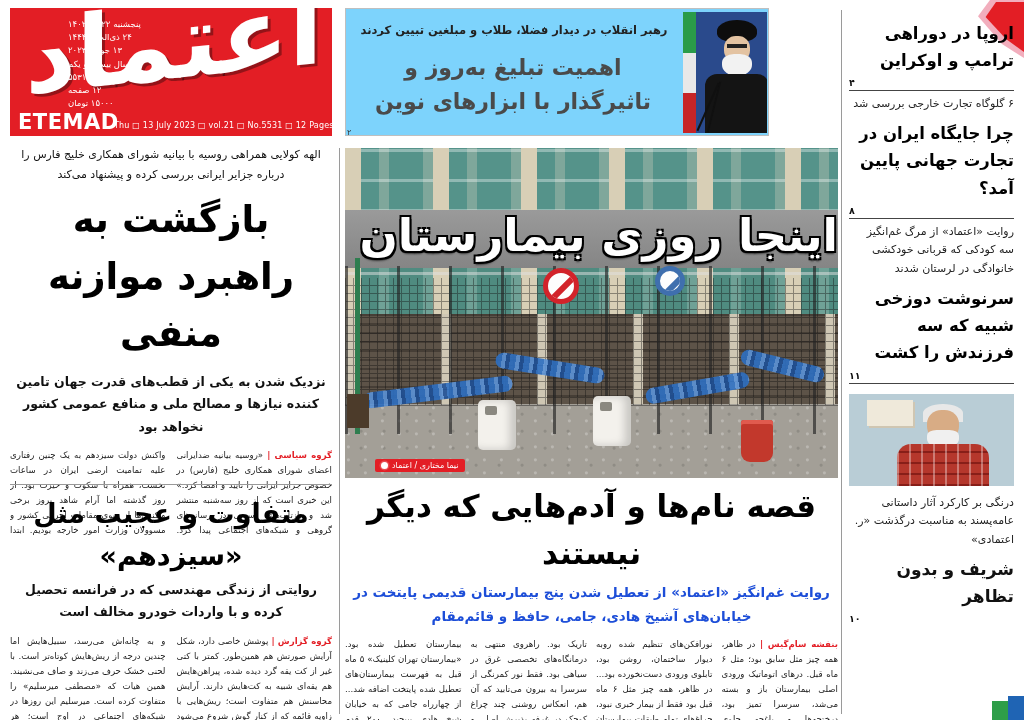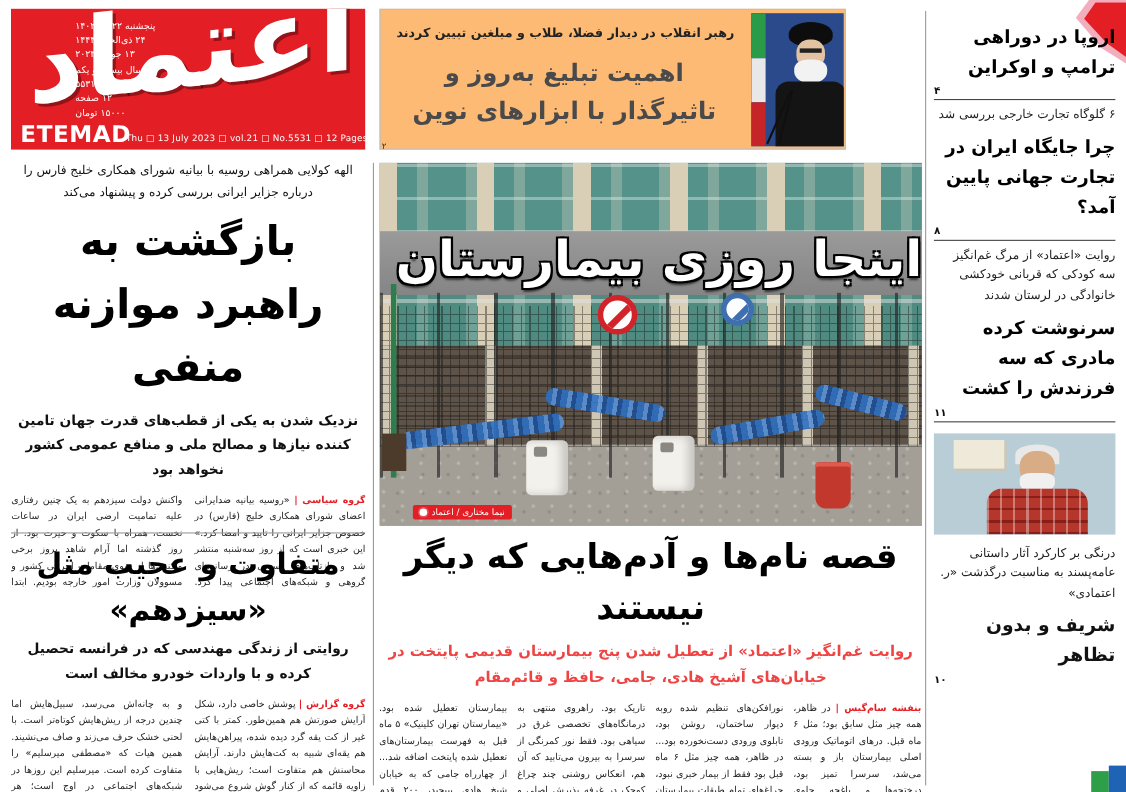--- a/index.html
+++ b/index.html
@@ -27,21 +27,21 @@
     position:absolute; left:8px; bottom:2px; font-weight:bold; font-size:21px;
     letter-spacing:.5px; direction:ltr;
   }
   .info-en {
     position:absolute; left:104px; bottom:6px; font-size:8px; direction:ltr;
     white-space:nowrap; letter-spacing:.2px;
   }
   
   .lead-box {
     position:absolute; left:345px; top:8px; width:424px; height:128px;
-    background:#fdba74; border:1px solid #bfbfbf;
+    background:#7dd3fc; border:1px solid #bfbfbf;
   }
   .lead-kicker {
     position:absolute; right:96px; top:14px; left:10px; text-align:center;
     font-size:11.5px; font-weight:bold; color:#222;
   }
   .lead-headline {
     position:absolute; right:96px; top:42px; left:8px; text-align:center;
     font-size:22px; font-weight:bold; color:#4a4a4a; line-height:1.55;
   }
   .lead-pagenum { position:absolute; left:347px; top:128px; font-size:8px; color:#333; }
@@ -208,21 +208,21 @@
   .credit {
     position:absolute; left:6px; bottom:6px; z-index:9; background:#e31e25; color:#fff;
     font-size:8px; padding:2px 6px; border-radius:2px; display:flex; align-items:center; gap:4px;
     direction:rtl;
     margin-left:24px;
   }
   .cam-icon { display:inline-block; width:7px; height:7px; background:#fff; border-radius:50%; box-shadow:0 0 0 1.5px #fff3; }
   
   .hospital-text { position:absolute; left:345px; top:483px; width:493px; }
   .hospital-text .art-headline { font-size:31px; font-weight:bold; text-align:center; line-height:1.5; color:#000; }
-  .hospital-text .art-sub { font-size:13.5px; font-weight:bold; text-align:center; line-height:1.8; margin-top:4px; color:#ef4444; }
+  .hospital-text .art-sub { font-size:13.5px; font-weight:bold; text-align:center; line-height:1.8; margin-top:4px; color:#1d4ed8; }
   .hospital-text .body-text { column-count:4; column-gap:9px; height:118px; overflow:hidden; margin-top:8px; }
 </style>
 </head>
 <body>
 
 <div id="page">
 
   <div class="masthead">
     <div class="logo-fa">اعتماد</div>
     <div class="date-block">
@@ -274,21 +274,21 @@
 
     <div class="rail-item">
       <div class="rail-kicker">۶ گلوگاه تجارت خارجی بررسی شد</div>
       <div class="rail-headline">چرا جایگاه ایران در تجارت جهانی پایین آمد؟</div>
       <div class="rail-pagenum">۸</div>
       <div class="rail-sep"></div>
     </div>
 
     <div class="rail-item">
       <div class="rail-kicker">روایت «اعتماد» از مرگ غم‌انگیز سه کودکی که قربانی خودکشی خانوادگی در لرستان شدند</div>
-      <div class="rail-headline">سرنوشت کرده مادری که سه فرزندش را کشت</div>
+      <div class="rail-headline">سرنوشت دوزخی شبیه که سه فرزندش را کشت</div>
       <div class="rail-pagenum">۱۱</div>
       <div class="rail-sep"></div>
     </div>
 
     <div class="rail-item">
       <div class="obit-photo">
         <div class="shelf"></div>
           <div class="hair"></div>
           <div class="face2"></div>
         <div class="beard2"></div>

